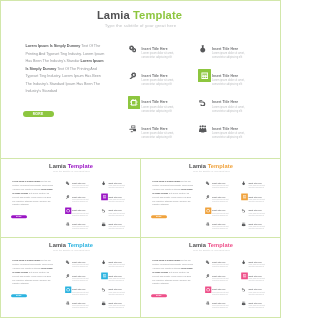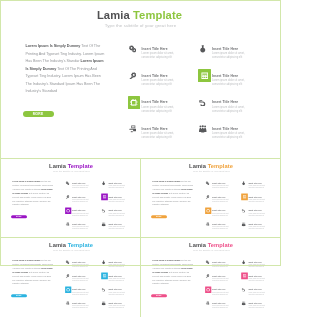--- a/index.html
+++ b/index.html
@@ -1,18 +1,18 @@
 <!DOCTYPE html>
 <html><head>
 <meta charset="utf-8">
 <style>
 html,body{margin:0;padding:0;}
 body{width:281px;height:318px;background:#ffffff;font-family:"Liberation Sans",sans-serif;overflow:hidden;-webkit-font-smoothing:antialiased;}
 .page{opacity:0.999;}
-.page{position:relative;width:281px;height:266px;box-sizing:border-box;border:1px solid #d2e7ab;background:#fff;}
+.page{position:relative;width:281px;height:318px;box-sizing:border-box;border:1px solid #d2e7ab;background:#fff;}
 .hero{position:relative;width:279px;height:158px;box-sizing:border-box;border-bottom:1px solid #d2e7ab;overflow:hidden;}
 .grid{position:relative;width:279px;height:158px;display:grid;grid-template-columns:140px 139px;grid-template-rows:79px 79px;}
 .cell{position:relative;overflow:hidden;box-sizing:border-box;}
 .cell.b-r{border-right:1px solid #d2e7ab;}
 .cell.b-b{border-bottom:1px solid #d2e7ab;}
 
 
 .slide{position:absolute;left:0;top:0;width:279px;height:157px;transform-origin:0 0;}
 .title{position:absolute;left:-1px;top:8px;width:279px;text-align:center;font-size:11.2px;font-weight:bold;letter-spacing:0.1px;color:#505052;}
 .title .accent{color:#8cc63f;}

